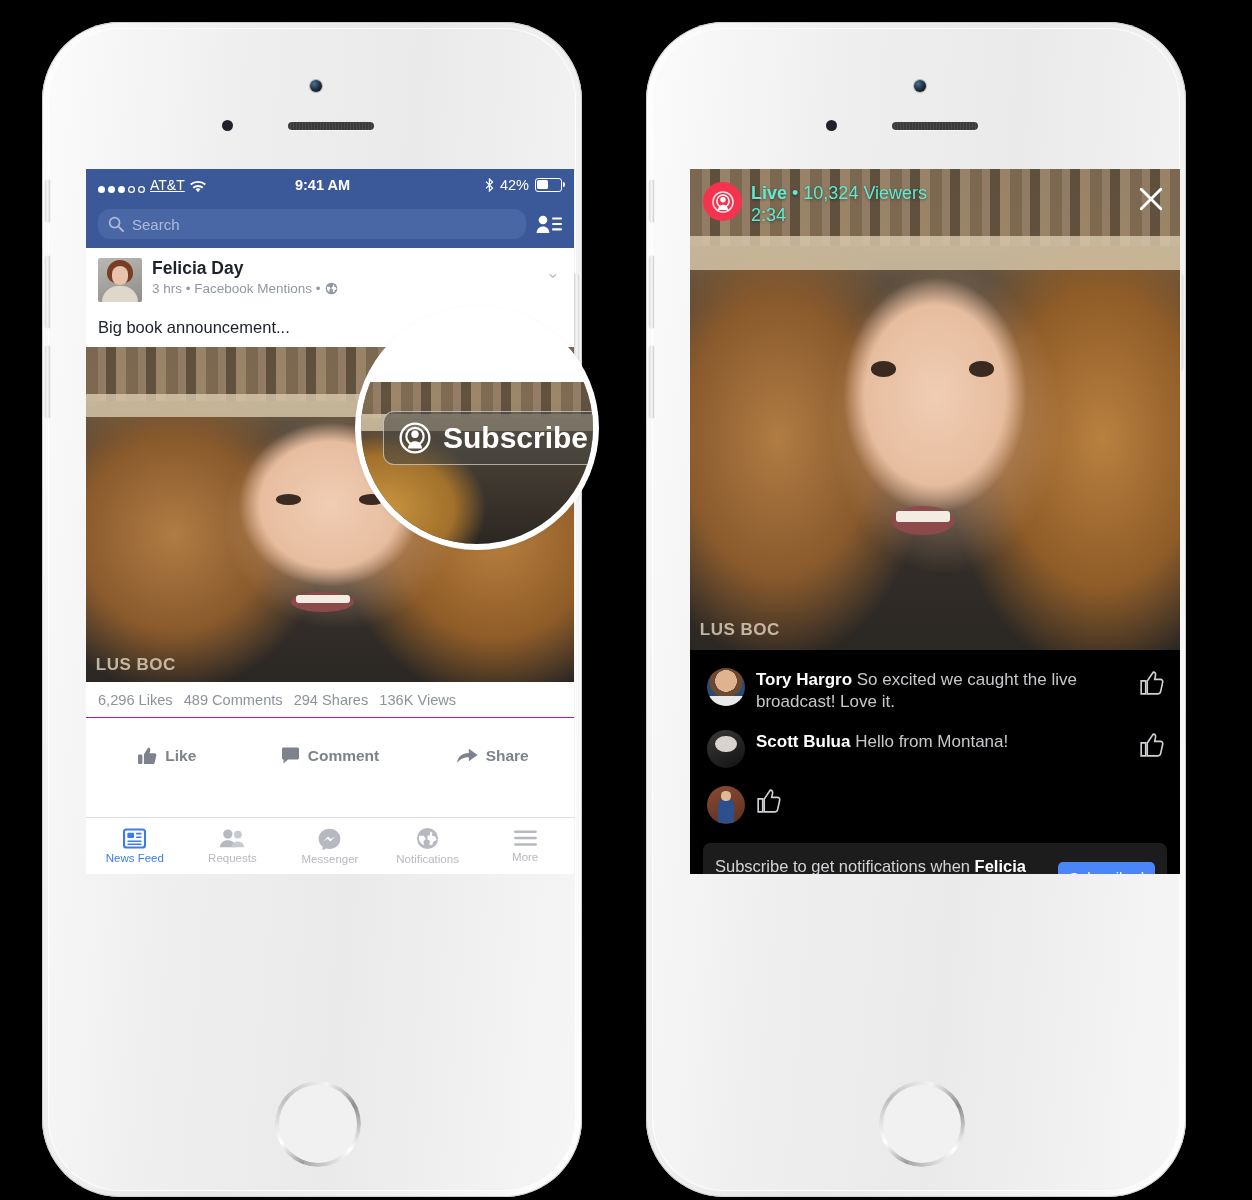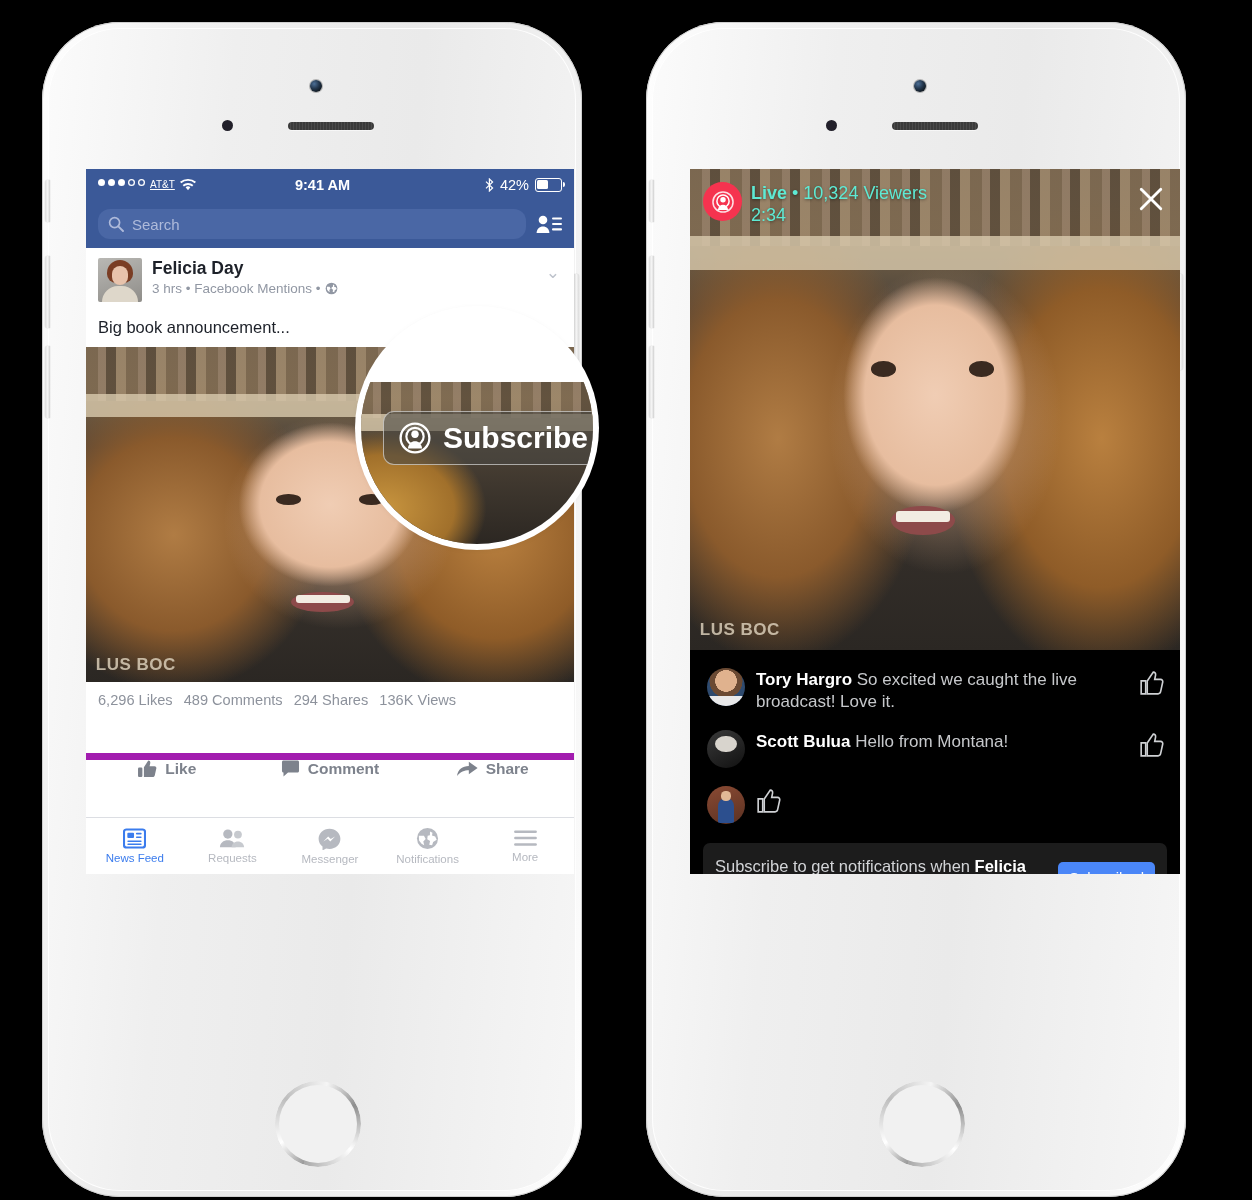--- a/index.html
+++ b/index.html
@@ -44,21 +44,21 @@
   .home::after{content:"";position:absolute;inset:4px;border-radius:50%;background:#f1f1f1;}
 
   
   .screen{position:absolute;overflow:hidden;background:#000;}
   .screen.l{left:38px;top:141px;width:488px;height:705px;}
   .screen.r{left:38px;top:141px;width:490px;height:705px;}
 
   
   .statusbar{height:31px;background:#3b5998;display:flex;align-items:center;
              padding:0 12px;color:#fff;font-size:14px;position:relative;}
-  .sb-left{display:flex;align-items:flex-start;gap:5px;font-size:10px;font-weight:400;text-decoration:underline;}
+  .sb-left{display:flex;align-items:flex-end;gap:5px;font-size:14px;font-weight:400;text-decoration:underline;}
   .dots{display:flex;gap:3px;align-items:center;}
   .dot{width:7px;height:7px;border-radius:50%;background:#fff;}
   .dot.empty{background:transparent;box-shadow:0 0 0 1.3px #fff inset;}
   .sb-time{position:absolute;left:0;right:15px;text-align:center;font-size:14.5px;font-weight:600;pointer-events:none;}
   .sb-right{margin-left:auto;display:flex;align-items:center;gap:6px;font-size:14.5px;z-index:1;}
   .batt{width:25px;height:12px;border:1.4px solid #fff;border-radius:3px;position:relative;}
   .batt::after{content:"";position:absolute;right:-4px;top:3.2px;width:2px;height:5px;background:#fff;border-radius:0 2px 2px 0;}
   .batt-fill{position:absolute;left:1.2px;top:1.2px;bottom:1.2px;width:42%;background:#fff;border-radius:1.5px;}
 
   
@@ -81,21 +81,21 @@
   .ptext{padding:2px 12px 10px;font-size:16.5px;color:#1d2129;margin-top:8px;}
 
   
   .video{position:relative;width:100%;height:335px;overflow:hidden;background:#2c2722;}
   .subscribe-pill{position:absolute;right:10px;top:8px;display:flex;align-items:center;gap:6px;
         background:rgba(60,58,55,.62);border:1px solid rgba(255,255,255,.45);border-radius:5px;
         padding:4px 10px 4px 7px;color:#fff;font-size:14px;font-weight:bold;}
 
   
   .stats{display:flex;gap:11px;padding:10px 12px 9px;font-size:14.6px;color:#8d929c;}
-  .actions{display:flex;border-top:7px solid #a21caf;height:47px;align-items:flex-start;margin-top:36px;}
+  .actions{display:flex;border-top:1px solid #a21caf;height:47px;align-items:flex-end;}
   .act{flex:1;display:flex;align-items:center;justify-content:center;gap:8px;
        color:#7d828c;font-size:15.5px;font-weight:bold;}
 
   
   .tabbar{position:absolute;left:0;right:0;bottom:0;height:56px;background:#fff;
           border-top:1px solid #dcdee3;display:flex;}
   .tab{flex:1;display:flex;flex-direction:column;align-items:center;justify-content:center;gap:3px;}
   .tab .tl{font-size:11.5px;color:#b6b9c0;}
   .tab.active .tl{color:#3b7ced;}
 

